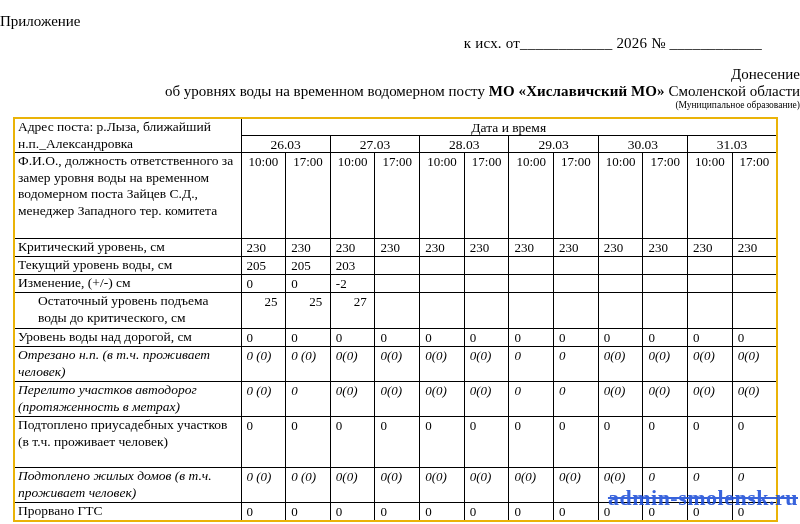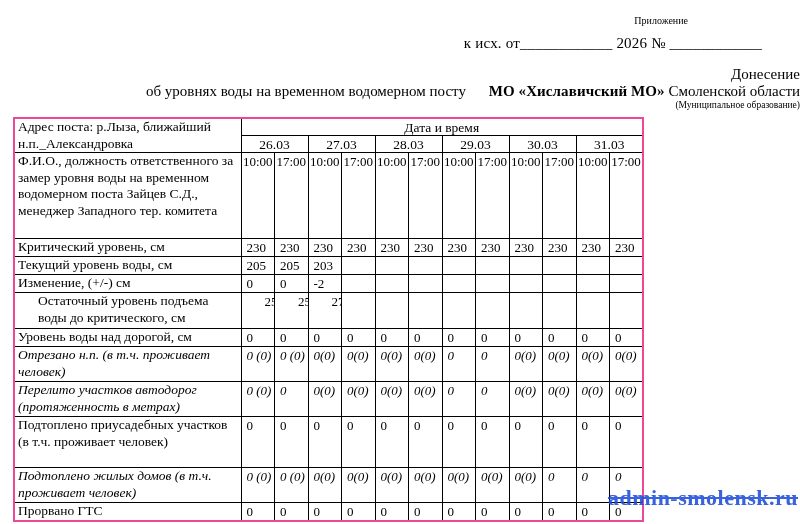--- a/index.html
+++ b/index.html
@@ -2,32 +2,32 @@
 <html><head>
 <meta charset="utf-8">
 <style>
   html,body{margin:0;padding:0;}
   body{
     width:800px;height:524px;position:relative;overflow:hidden;
     background:#ffffff;color:#000;
     font-family:"Liberation Serif","DejaVu Serif",serif;
   }
   .appendix-block{position:absolute;top:12px;left:0;width:100%;}
-  .appendix-line1{text-align:right;padding-right:112px;font-size:10px;line-height:18px;}
+  .appendix-line1{text-align:left;padding-right:112px;font-size:15px;line-height:18px;}
   .appendix-line2{text-align:right;padding-right:38px;font-size:15px;line-height:18px;margin-top:4px;letter-spacing:.2px;padding-left:12px;}
   .title-block{position:absolute;top:66px;left:0;width:100%;text-align:right;}
   .title-line1{font-size:15px;line-height:17px;}
   .title-line2{font-size:15px;line-height:17px;}
-  .title-line2 b{letter-spacing:.1px;margin-left:19px;}
+  .title-line2 b{letter-spacing:.1px;}
   .title-subnote{font-size:9.5px;line-height:11px;margin-left:42px;}
 
   table.report{
-    position:absolute;top:117px;left:13px;width:631px;
+    position:absolute;top:117px;left:13px;width:765px;
     border-collapse:collapse;table-layout:fixed;
-    border:2px solid #ec4899;
+    border:2px solid #eab308;
   }
   table.report td{border:1px solid #000;overflow:hidden;}
   .lbl{font-size:13.5px;line-height:16.5px;padding:0 3px;vertical-align:top;text-align:left;}
   .val{font-size:13px;line-height:16px;padding:1px 1px 0 5px;vertical-align:top;text-align:left;white-space:nowrap;}
   .ctr{font-size:13.5px;line-height:15px;text-align:center;vertical-align:middle;padding:0;}
   tr.hdr td{height:15px;}
   tr.fio-row td{height:84px;}
   tr.fio-row td.val{text-align:center;padding:1px 0 0 0;margin-left:7px;}
   tr.h1 td{height:16px;}
   tr.h2 td{height:33px;font-style:italic;}

